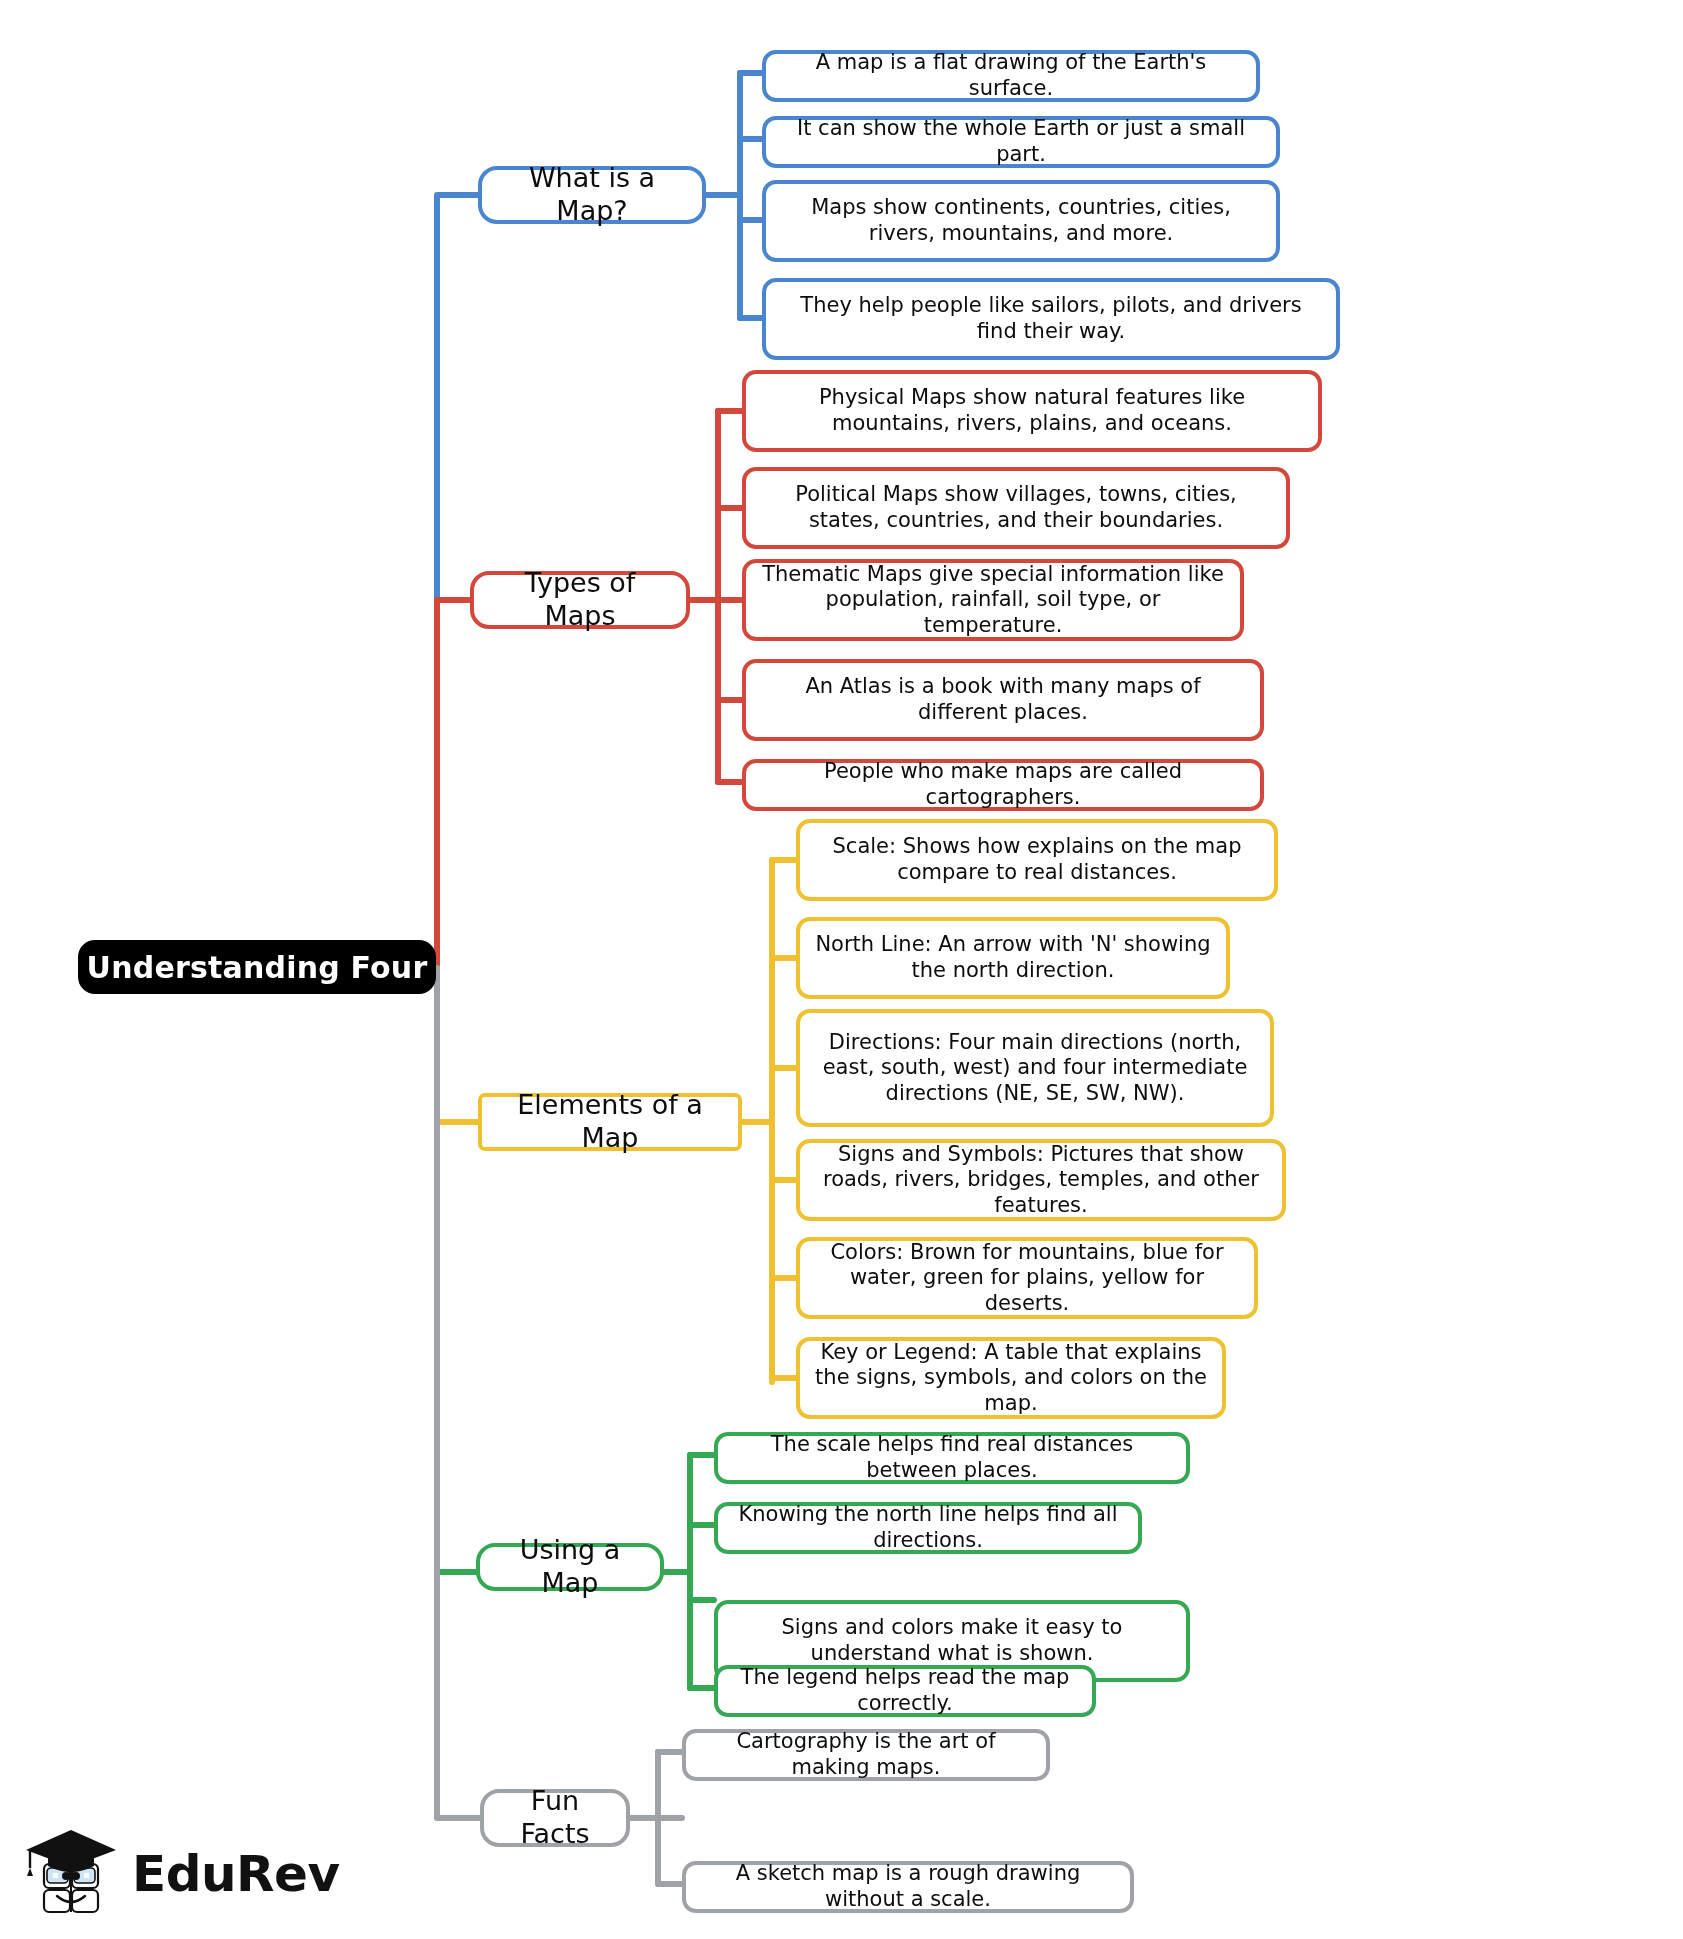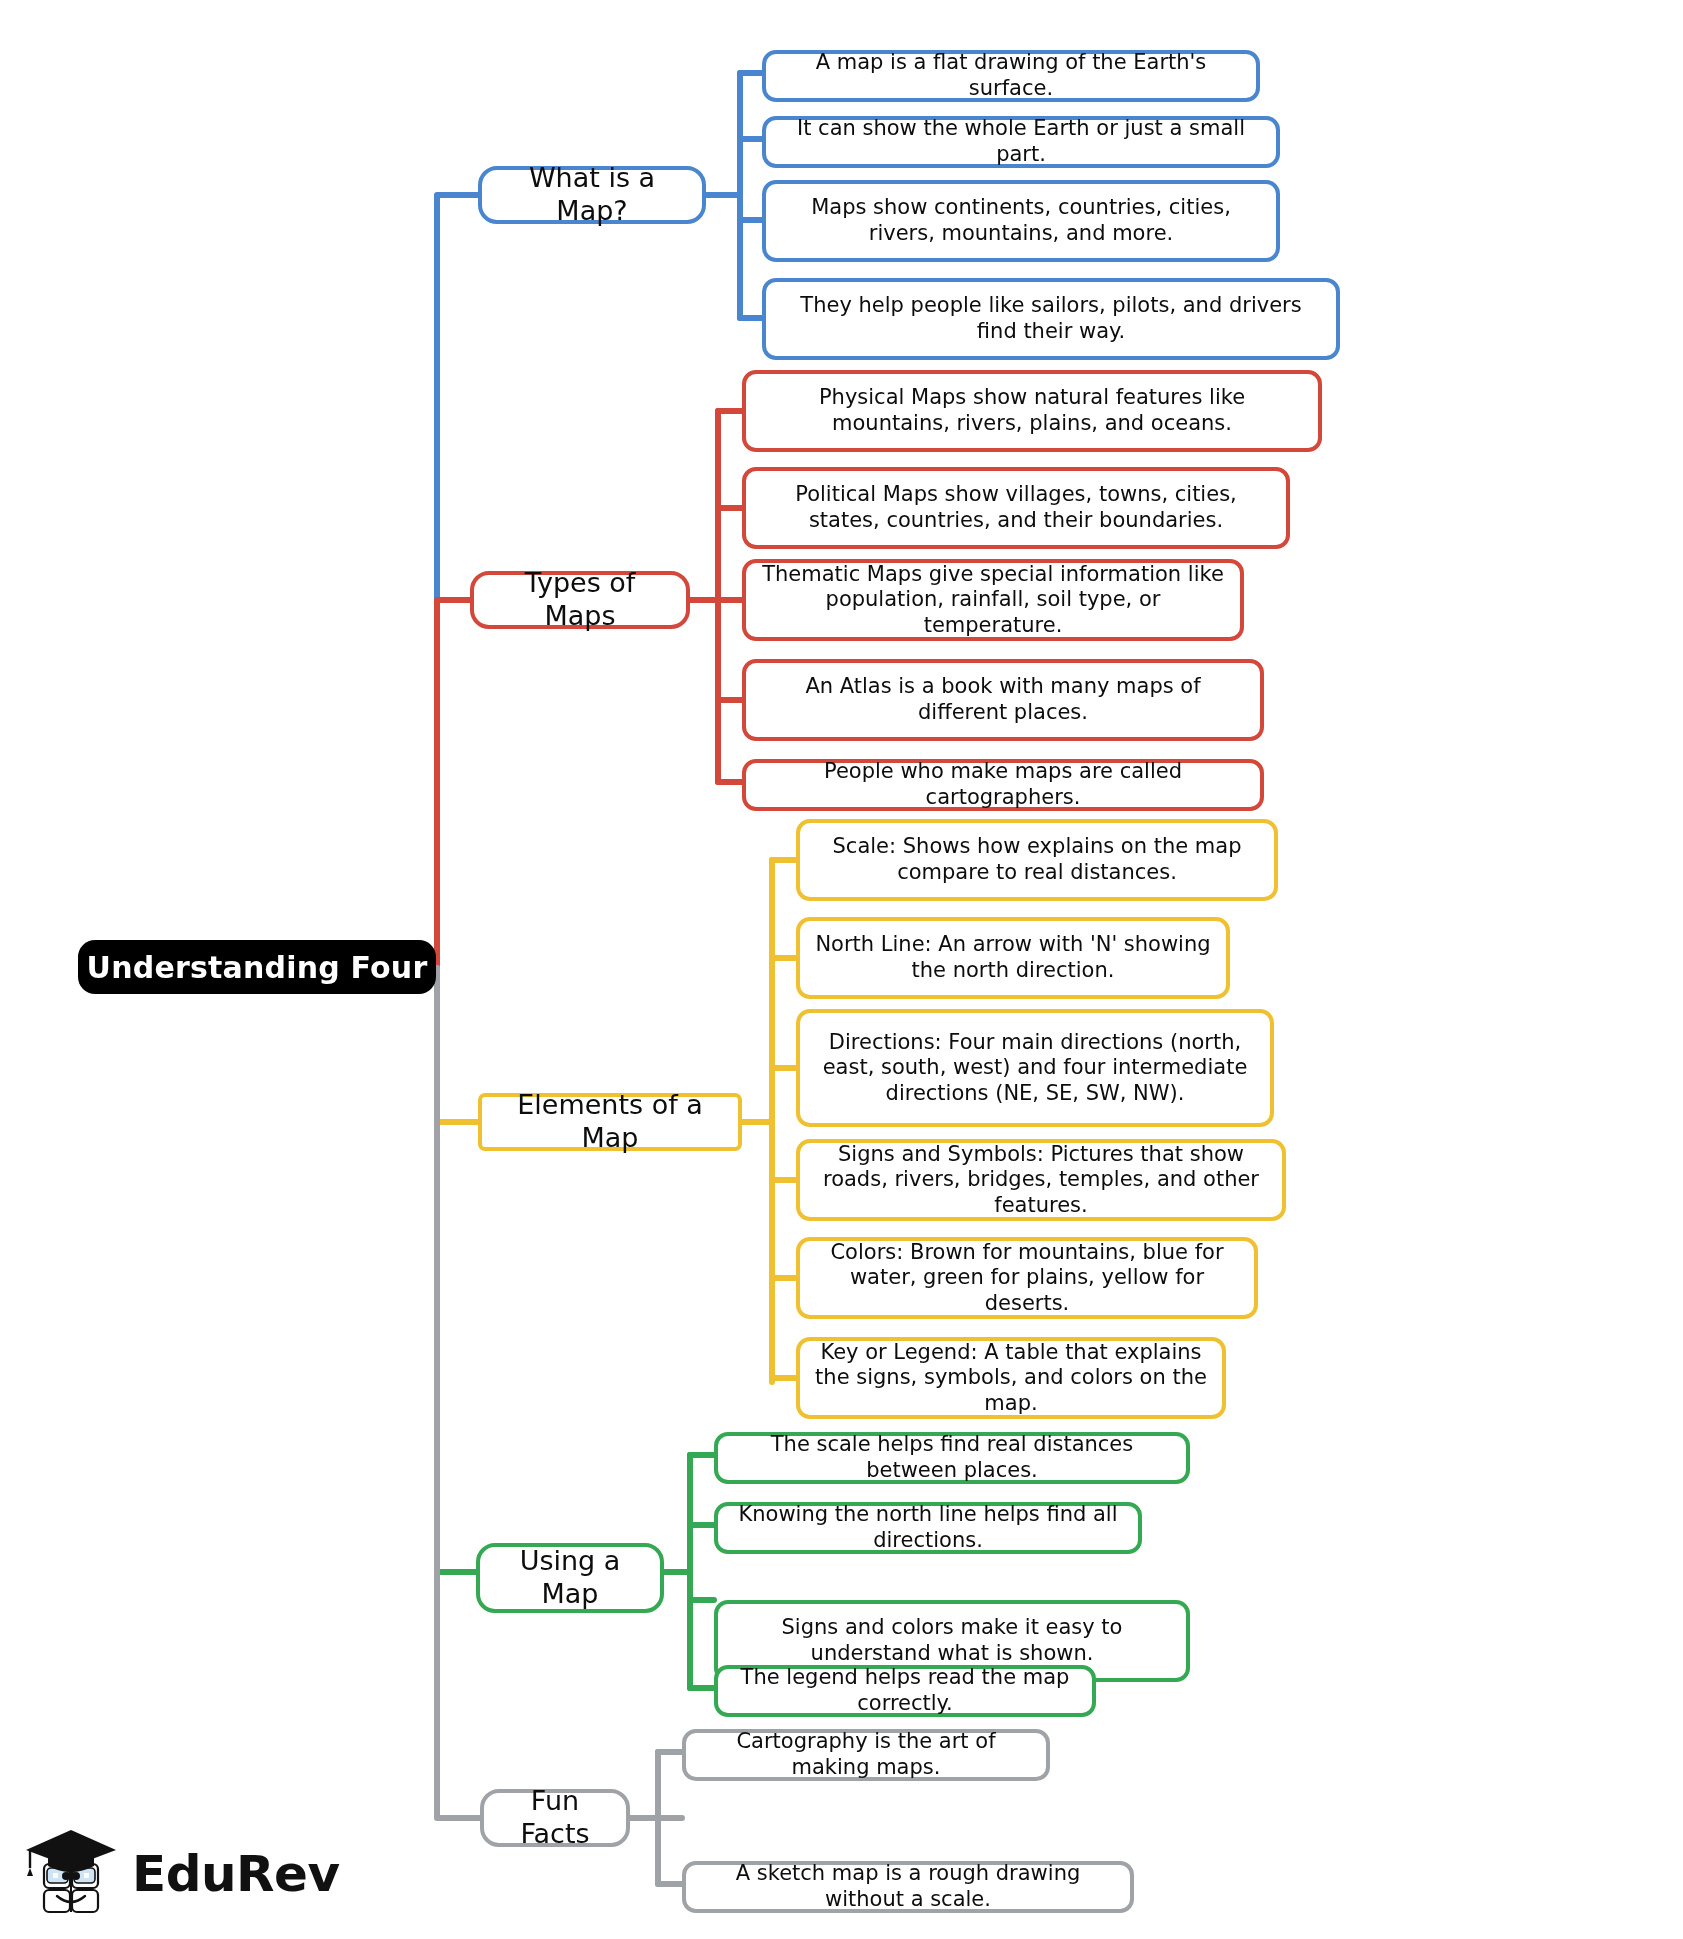--- a/index.html
+++ b/index.html
@@ -195,21 +195,21 @@
   <div class="node leaf-node b-yellow" style="left:796px; top:917px; width:434px; height:82px;">North Line: An arrow with 'N' showing the north direction.</div>
 
   <div class="node leaf-node b-yellow" style="left:796px; top:1009px; width:478px; height:118px;">Directions: Four main directions (north, east, south, west) and four intermediate directions (NE, SE, SW, NW).</div>
 
   <div class="node leaf-node b-yellow" style="left:796px; top:1139px; width:490px; height:82px;">Signs and Symbols: Pictures that show roads, rivers, bridges, temples, and other features.</div>
 
   <div class="node leaf-node b-yellow" style="left:796px; top:1237px; width:462px; height:82px;">Colors: Brown for mountains, blue for water, green for plains, yellow for deserts.</div>
 
   <div class="node leaf-node b-yellow" style="left:796px; top:1337px; width:430px; height:82px;">Key or Legend: A table that explains the signs, symbols, and colors on the map.</div>
 
-  <div class="node branch-node b-green" style="left:476px; top:1543px; width:188px; height:70px;">Using a Map</div>
+  <div class="node branch-node b-green" style="left:476px; top:1543px; width:188px; height:48px;">Using a Map</div>
 
   <div class="node leaf-node b-green" style="left:714px; top:1432px; width:476px; height:46px;">The scale helps find real distances between places.</div>
 
   <div class="node leaf-node b-green" style="left:714px; top:1502px; width:428px; height:46px;">Knowing the north line helps find all directions.</div>
 
   <div class="node leaf-node b-green" style="left:714px; top:1560px; width:476px; height:82px;margin-top:40px;">Signs and colors make it easy to understand what is shown.</div>
 
   <div class="node leaf-node b-green" style="left:714px; top:1665px; width:382px; height:46px;">The legend helps read the map correctly.</div>
 
   <div class="node branch-node b-gray" style="left:480px; top:1789px; width:150px; height:58px;">Fun Facts</div>

